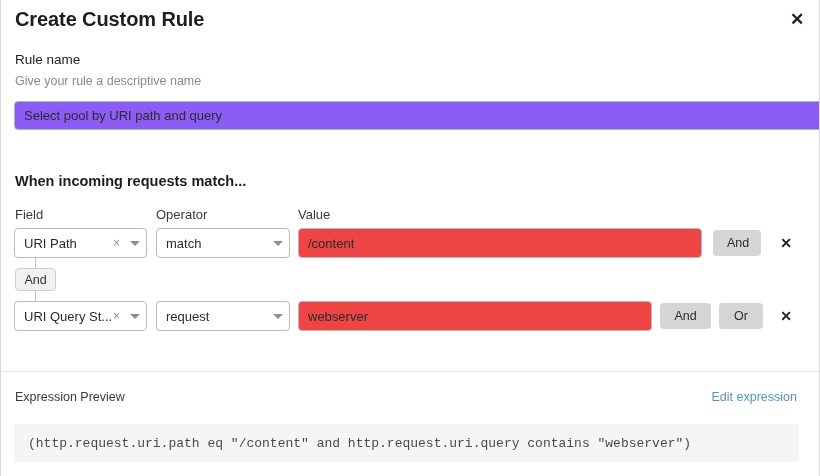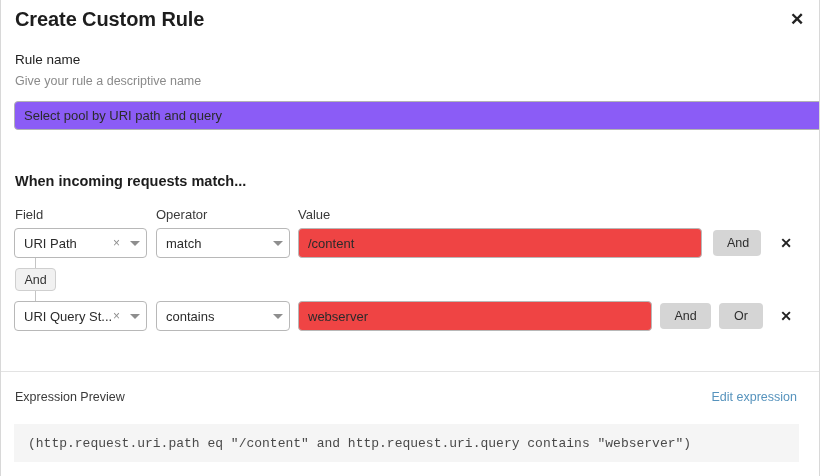--- a/index.html
+++ b/index.html
@@ -286,21 +286,21 @@
 
   <div class="cond-row r2">
     <div class="sel sel-field">
       <span class="sel-text">URI Query St...</span>
       <span class="sel-clear">×</span>
       <span class="caret">
           <i></i>
         </span>
     </div>
     <div class="sel sel-op">
-      <span class="sel-text">contains</span>
+      <span class="sel-text">request</span>
       <span class="caret">
           <i></i>
         </span>
     </div>
     <input class="val-input w2" value="webserver" style="">
   </div>
   <button class="logic-btn row2-and">And</button>
   <button class="logic-btn row2-or">Or</button>
   <button class="row-remove row2-x">✕</button>
 

